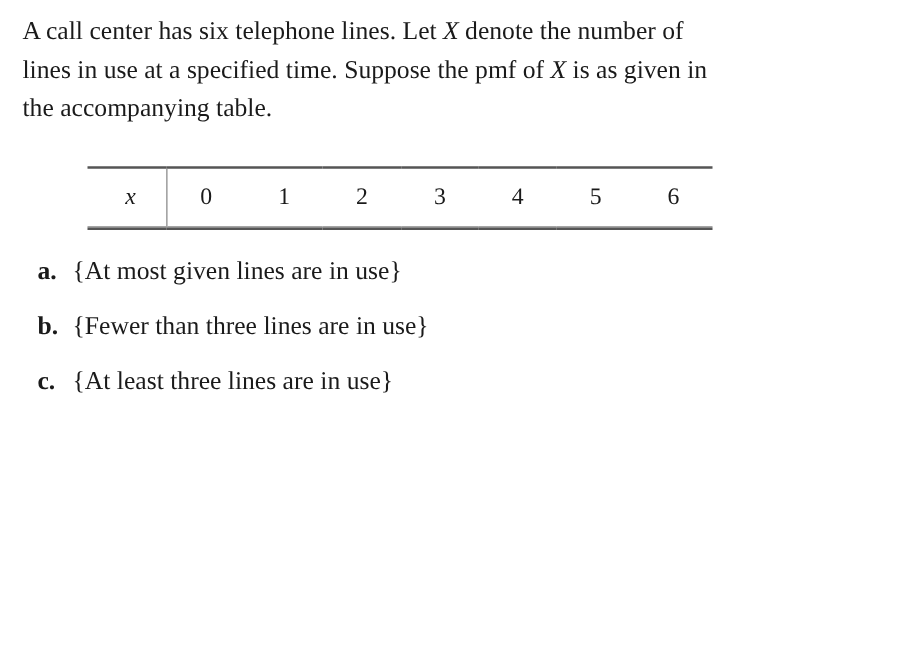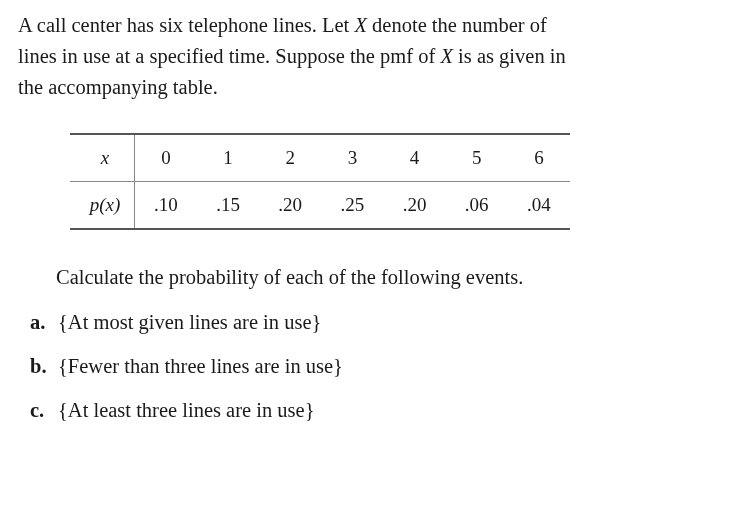--- a/index.html
+++ b/index.html
@@ -119,38 +119,27 @@
         <td class="hdr-cell">1</td>
         <td class="hdr-cell">2</td>
         <td class="hdr-cell">3</td>
         <td class="hdr-cell">4</td>
         <td class="hdr-cell">5</td>
         <td class="hdr-cell">6</td>
       </tr>
       <tr class="rule-mid">
         <td colspan="8"></td>
       </tr>
-      <tr>
-        <td class="row-label px">p(x)</td>
-        <td class="val-cell">.10</td>
-        <td class="val-cell">.15</td>
-        <td class="val-cell">.20</td>
-        <td class="val-cell">.25</td>
-        <td class="val-cell">.20</td>
-        <td class="val-cell">.06</td>
-        <td class="val-cell">.04</td>
-      </tr>
       <tr class="rule-bot">
         <td colspan="8"></td>
       </tr>
     </tbody>
       </table>
   </div>
 
-  <div class="calc-line">Calculate the probability of each of the following events.</div>
 
   <div class="items">
     <div class="item">
       <span class="item-label">a.</span>
       <span class="item-text">{At most given lines are in use}</span>
     </div>
     <div class="item">
       <span class="item-label">b.</span>
       <span class="item-text">{Fewer than three lines are in use}</span>
     </div>

